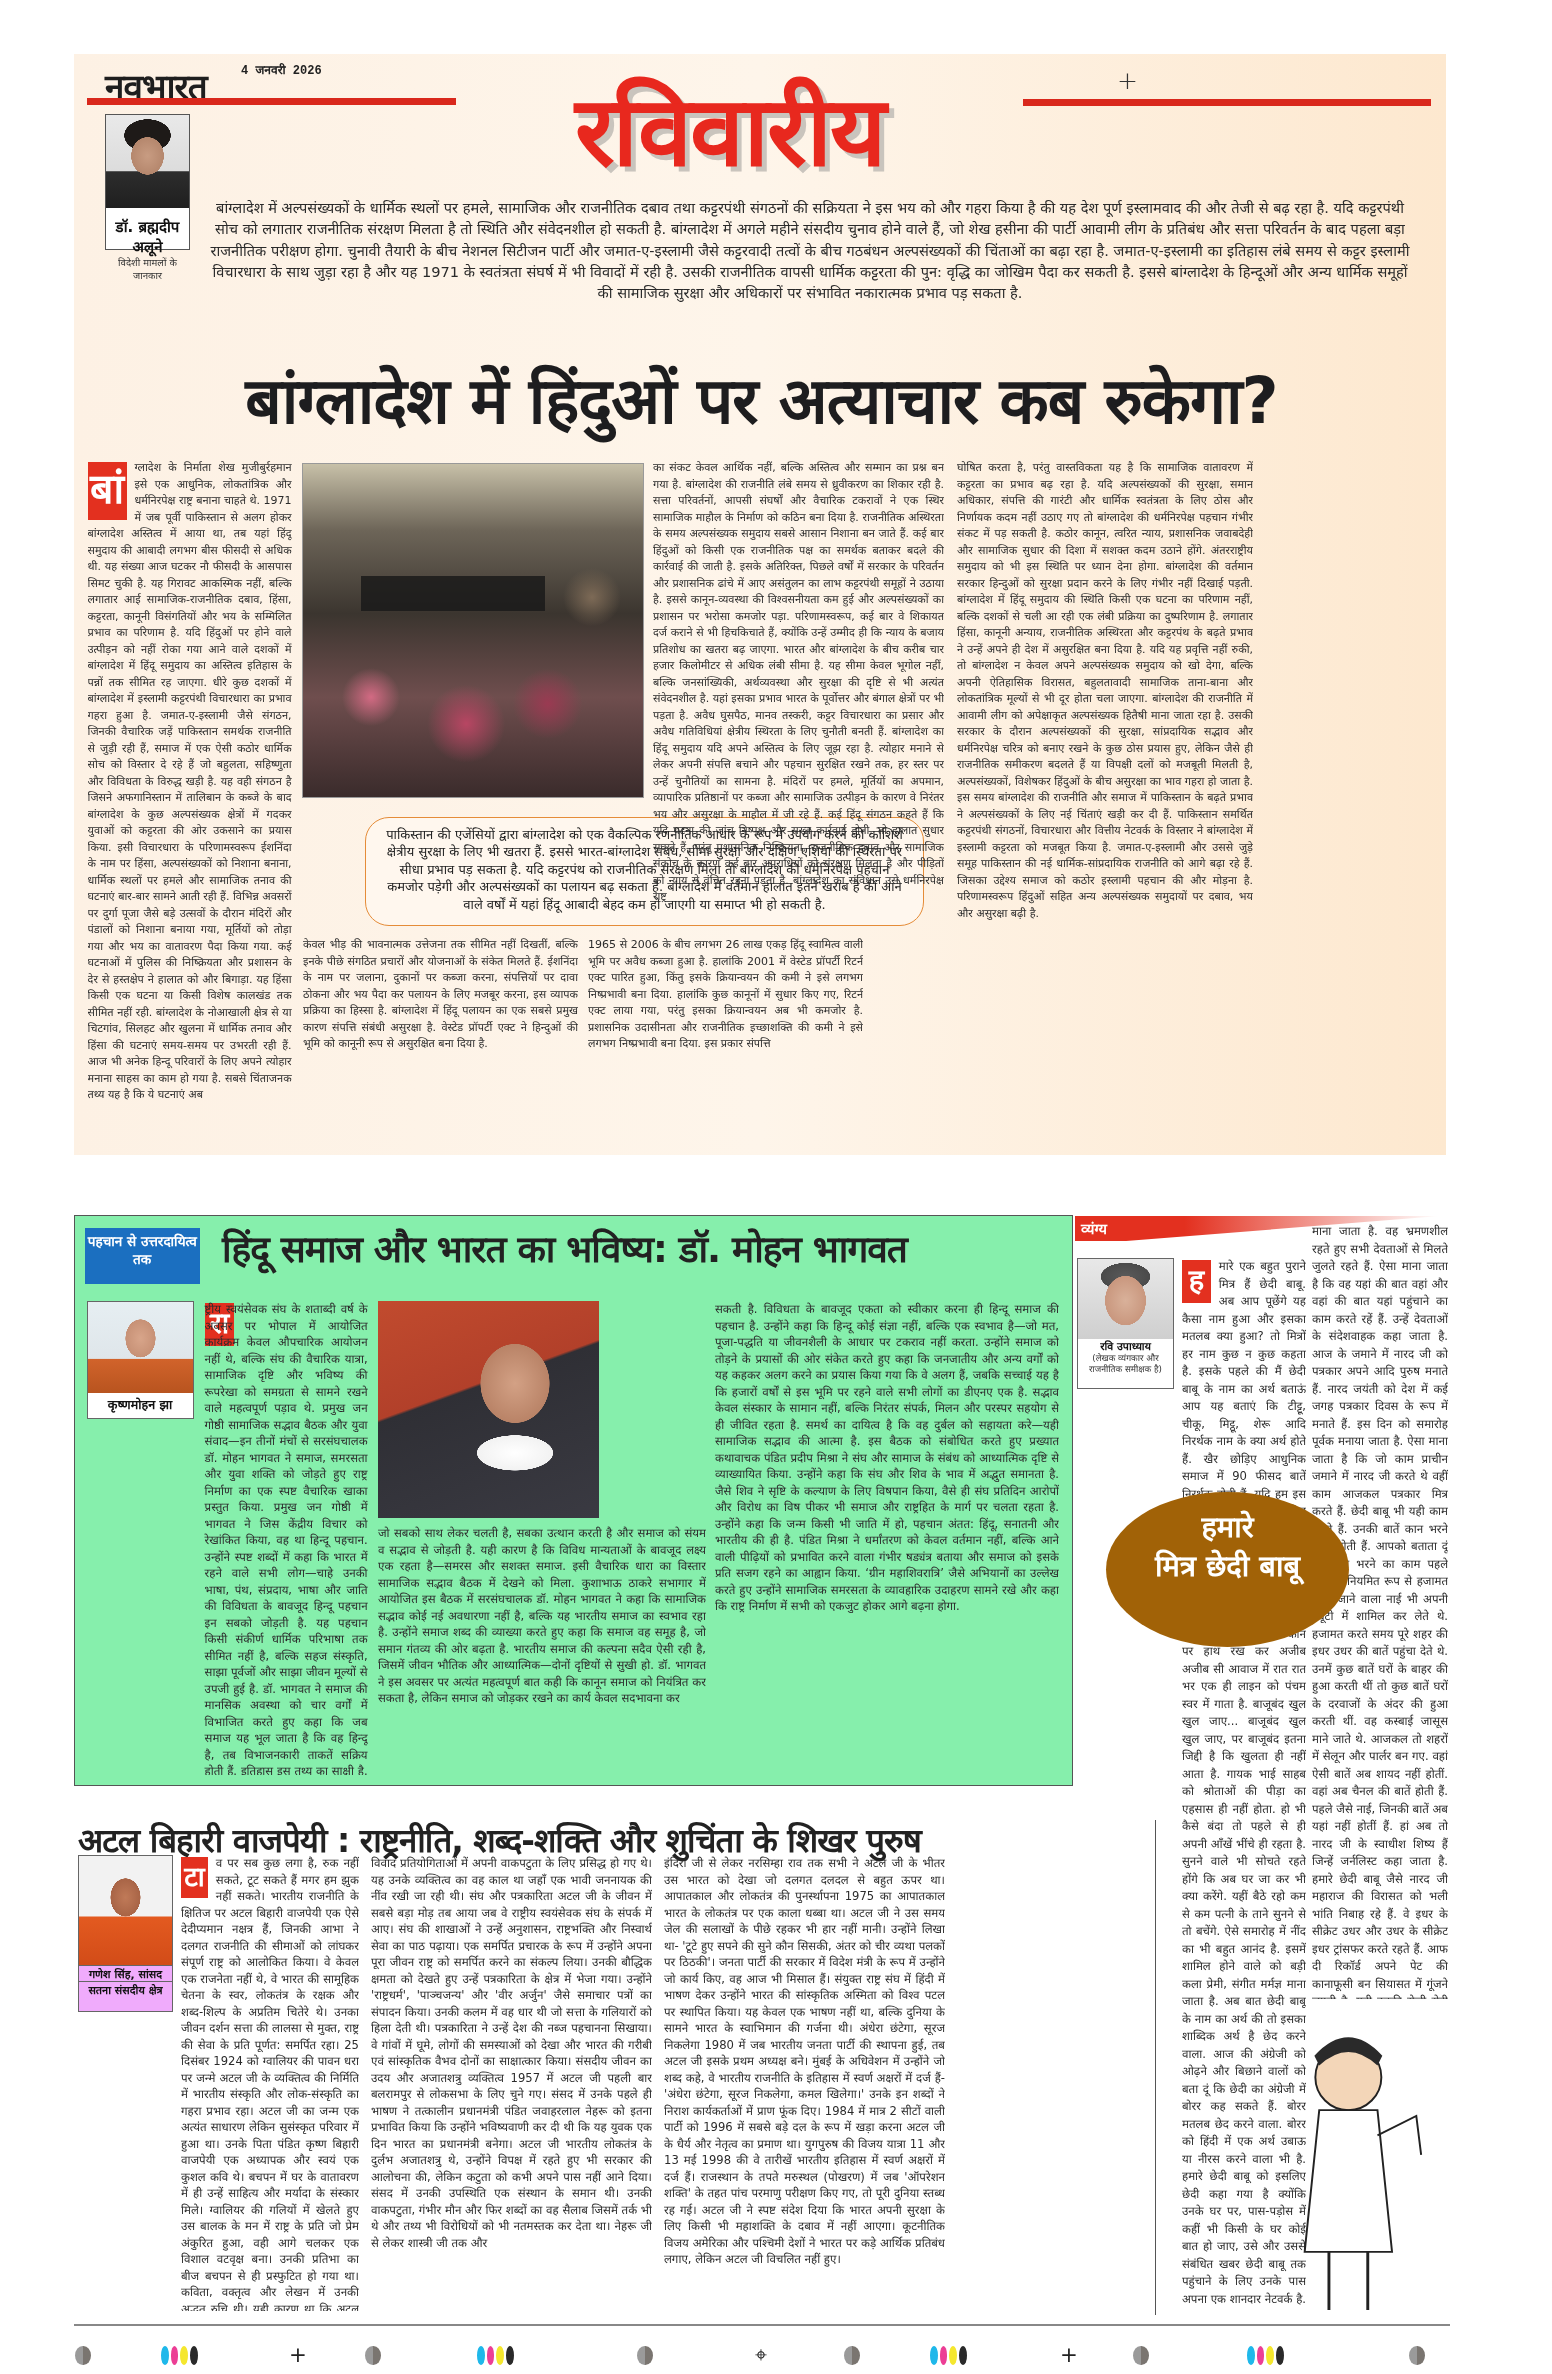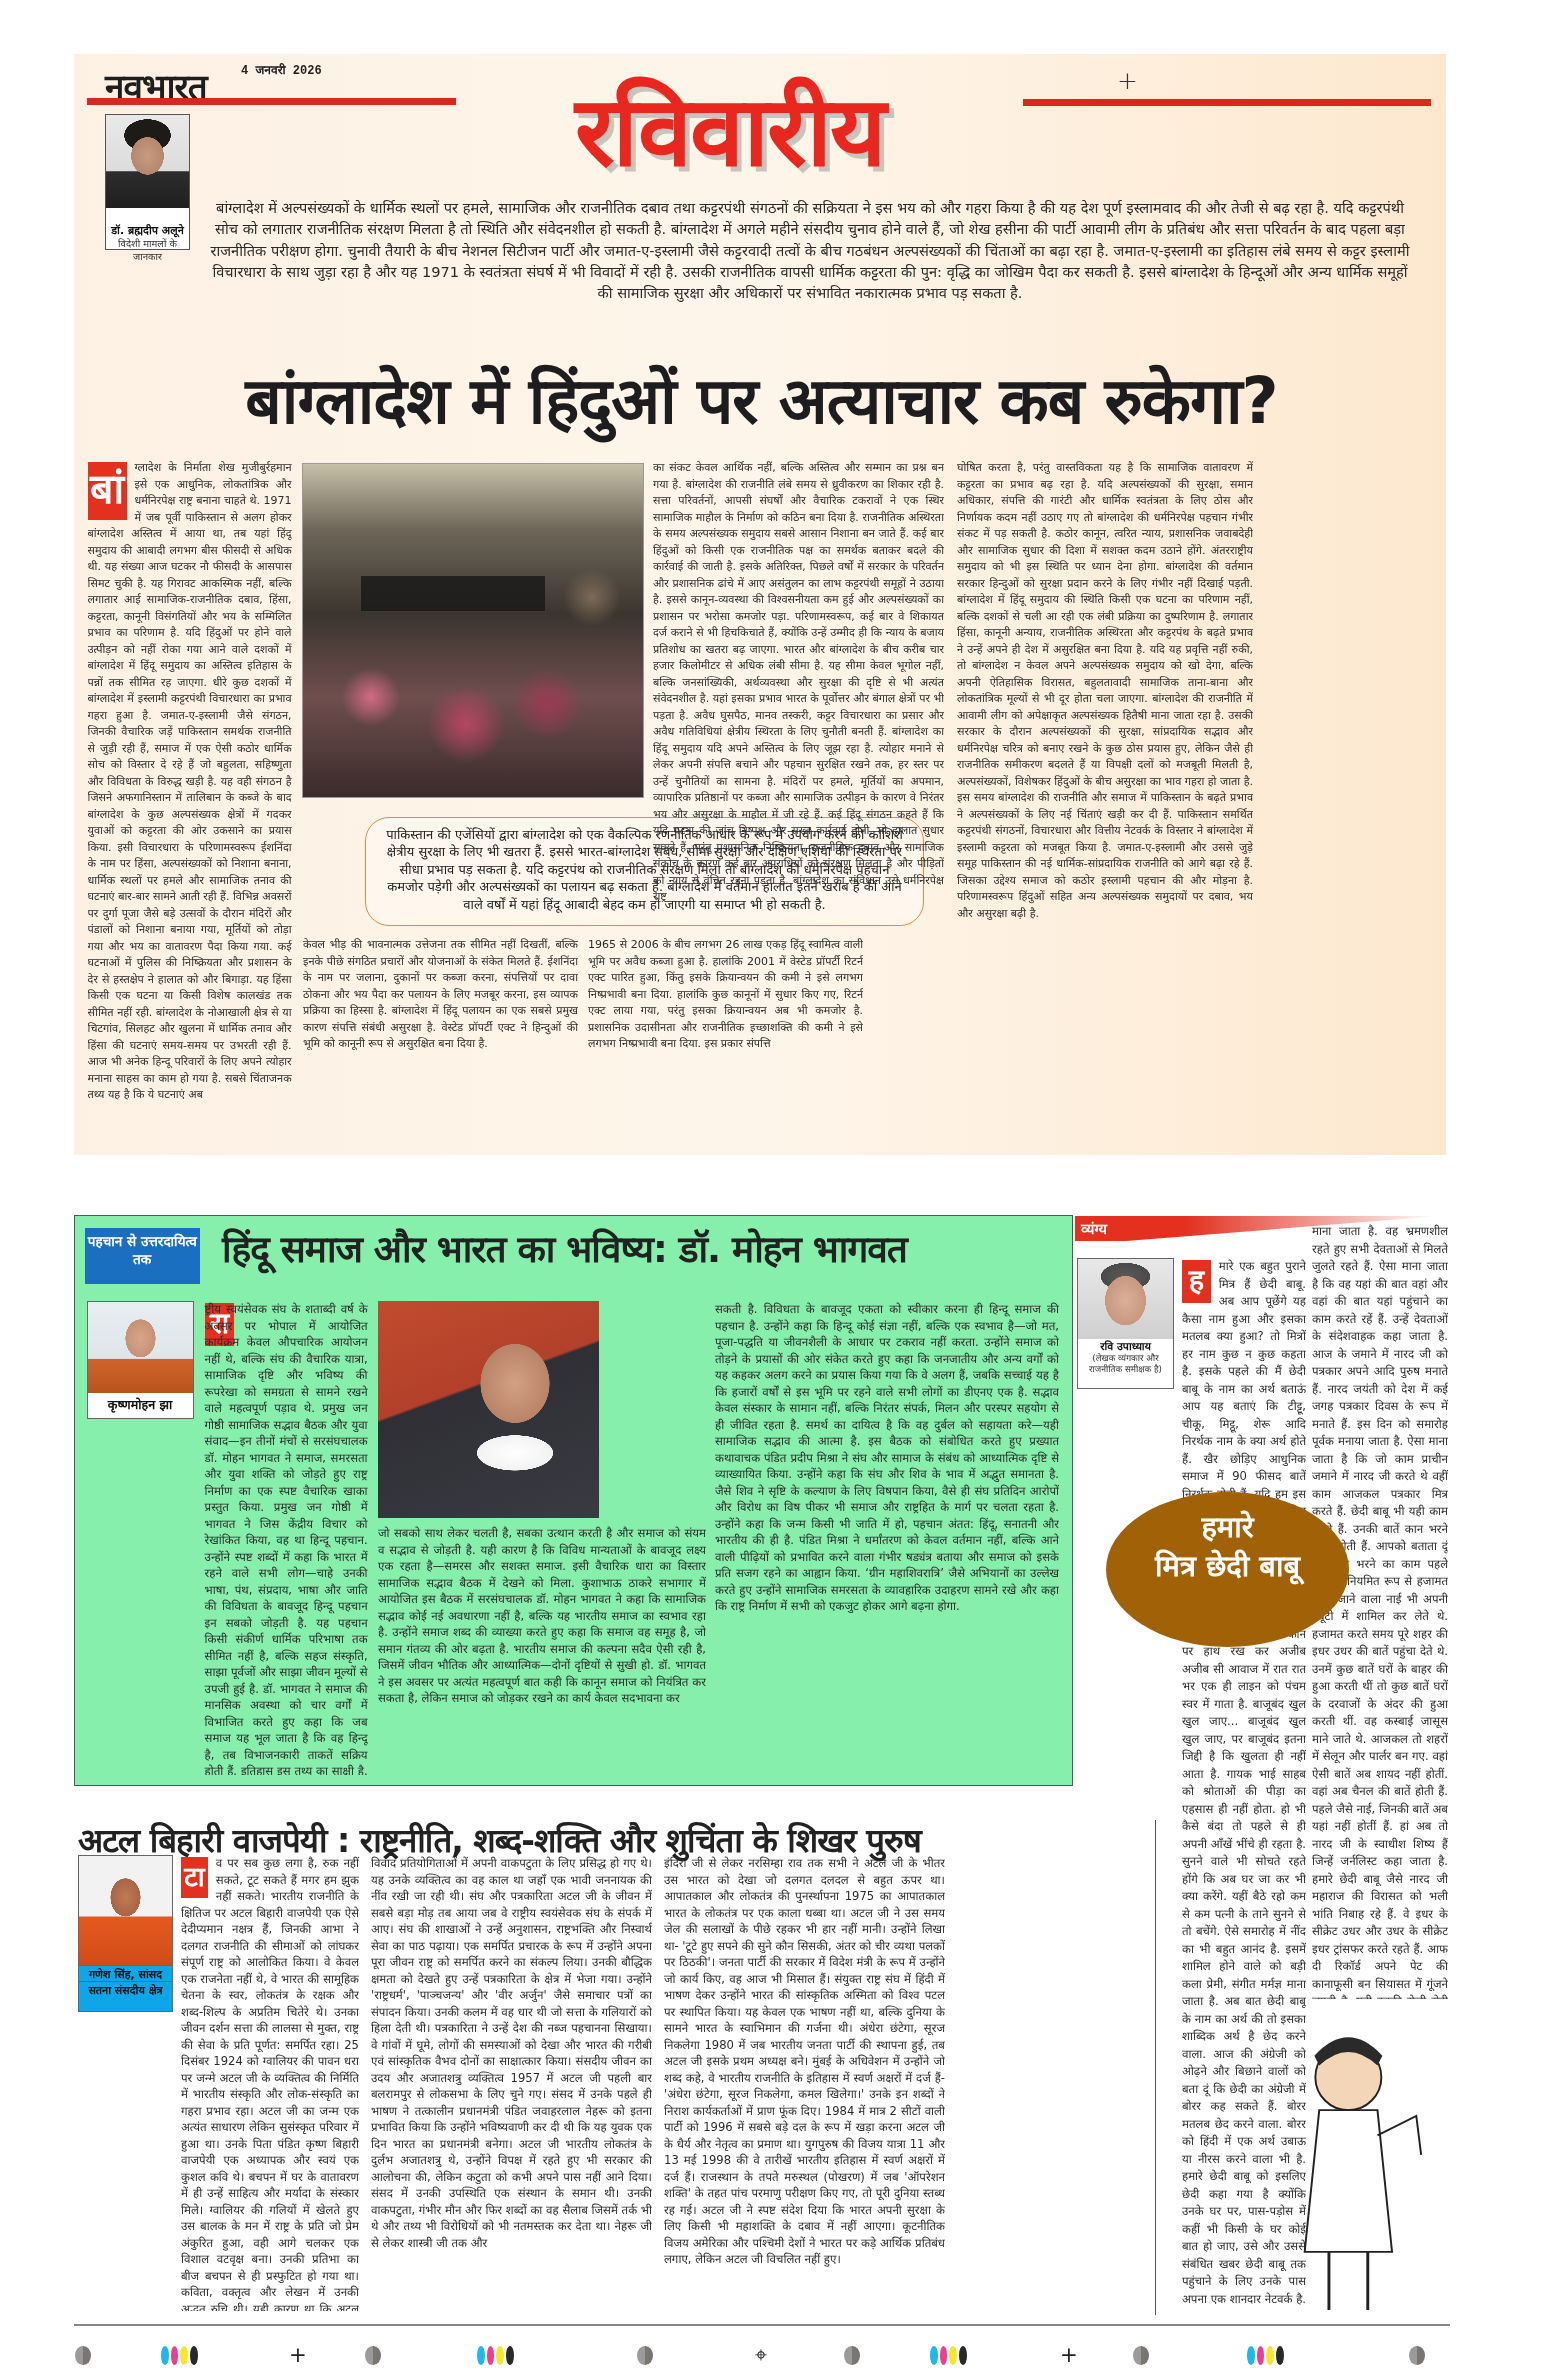--- a/index.html
+++ b/index.html
@@ -32,21 +32,21 @@
   .author-box {
     position: absolute; left: 31px; top: 60px; width: 85px; height: 136px;
     border: 1px solid #555; background: #fff; text-align: center;
   }
   .author-photo {
     width: 100%; height: 93px;
     background: radial-gradient(ellipse 27px 31px at 50% 44%, #c89c82 0%, #b5876d 60%, transparent 61%),
                 radial-gradient(ellipse 33px 23px at 50% 22%, #1e1a18 0%, #1e1a18 70%, transparent 71%),
                 linear-gradient(180deg, #e9e9e9 0%, #dcdcdc 60%, #2d2d2d 61%, #1f1f1f 100%);
   }
-  .author-name { font-size: 11px; font-weight: bold; margin-top: 14px; color: #111; }
+  .author-name { font-size: 15px; font-weight: bold; margin-top: 8px; color: #111; }
   .author-role { font-size: 9.7px; color: #333; }
 
   .intro-text {
     position: absolute; left: 132px; top: 143px; width: 1208px;
     font-size: 14.6px; line-height: 21.3px; text-align: center; color: #2a2a2a;
   }
 
   .main-headline {
     position: absolute; left: 8px; top: 312px; width: 1359px; text-align: center;
     font-family: "DejaVu Sans", sans-serif; font-weight: bold; font-size: 64px; color: #1d1d1f; letter-spacing: -1px; line-height: 1.1;
@@ -128,21 +128,21 @@
   .purple-oval .l2 { font-size: 29px; line-height: 43px; }
   .cartoon {
     position: absolute; left: 1261px; top: 2009px; width: 165px; height: 311px;
   }
 
   
   .atal-headline {
     position: absolute; left: 78px; top: 1817px; font-weight: bold; font-size: 33px; color: #222; letter-spacing: -1px;
   }
   .gs-photo-box {
-    position: absolute; left: 78px; top: 1855px; width: 95px; height: 157px; border: 1px solid #666; background: #0ea5e9; text-align: center;
+    position: absolute; left: 78px; top: 1855px; width: 95px; height: 157px; border: 1px solid #666; background: #f0abfc; text-align: center;
   }
   .gs-photo {
     width: 100%; height: 109px;
     background: radial-gradient(ellipse 21.3px 27px at 50% 38%, #c07a58 0%, #a86446 70%, transparent 71%),
                 linear-gradient(180deg, #f2f2f2 0%, #f2f2f2 55%, #e35a20 56%, #d24c18 100%);
   }
   .gs-name { font-size: 11px; font-weight: bold; color: #111; border-top: 1px solid #666; }
   .gs-sub { font-size: 11px; font-weight: bold; color: #111; border-top: 1px solid #666; }
 
   .divider-v { position: absolute; width: 1px; background: #555; }

